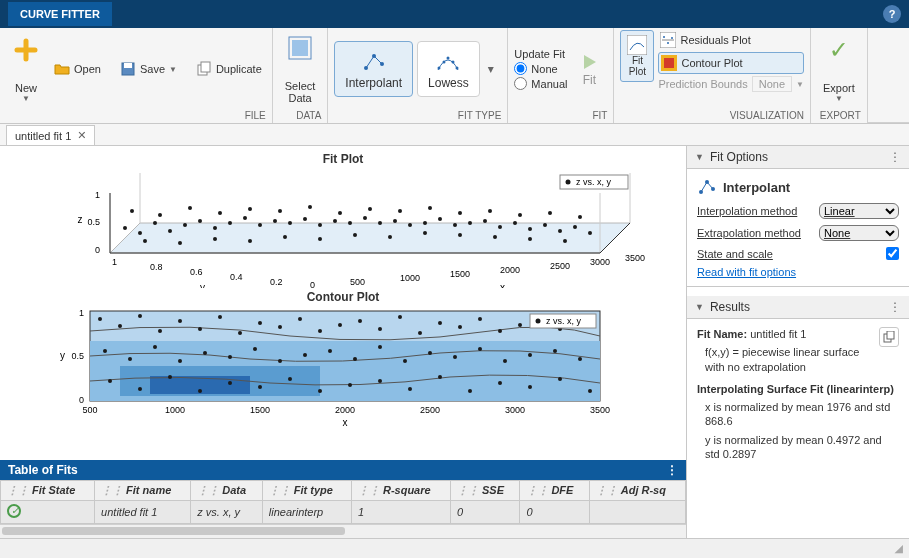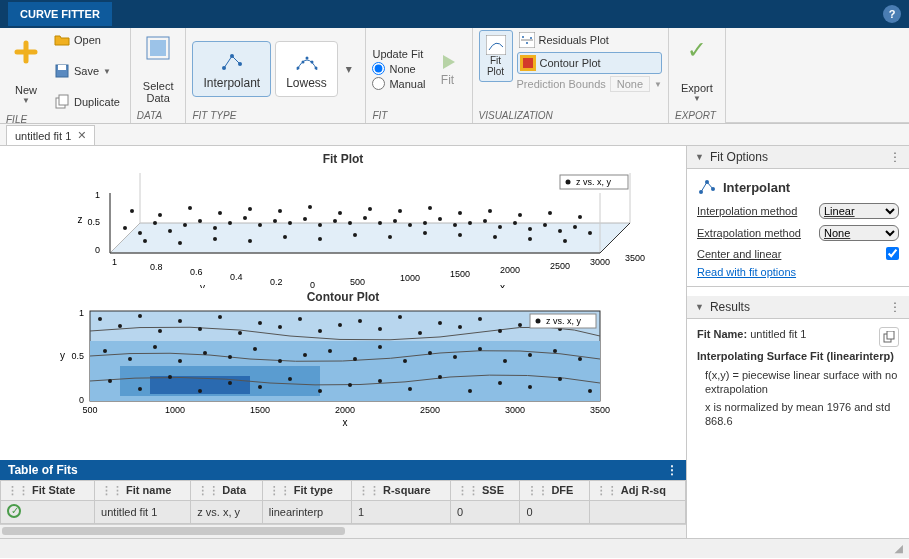--- a/index.html
+++ b/index.html
@@ -4,25 +4,25 @@
 <style>
 * { box-sizing: border-box; margin: 0; padding: 0; font-family: Arial, sans-serif; }
 body { width: 909px; height: 559px; background: #fff; overflow: hidden; font-size: 12px; color: #333; }
 .titlebar { background: #0c3f6b; height: 28px; display: flex; align-items: center; padding: 0 8px; color: #fff; }
 .titlebar-tab { background: #0e5a9c; padding: 6px 12px; font-size: 11px; font-weight: bold; }
 .titlebar-spacer { flex: 1; }
 .help-icon { width: 18px; height: 18px; border-radius: 50%; background: #4a7db3; display: flex; align-items: center; justify-content: center; color: #fff; font-size: 11px; font-weight: bold; cursor: pointer; }
 .ribbon { display: flex; height: 96px; border-bottom: 1px solid #c8c8c8; background: #f5f5f5; }
 .ribbon-group { display: flex; flex-direction: column; border-right: 1px solid #d0d0d0; padding: 2px 6px 0; }
 .ribbon-group-body { flex: 1; display: flex; align-items: center; gap: 4px; }
-.ribbon-group-label { font-size: 10px; color: #666; text-align: left; padding: 2px 0; font-style: italic; }
+.ribbon-group-label { font-size: 10px; color: #666; text-align: right; padding: 2px 0; }
 .ribbon-btn-col { display: flex; flex-direction: column; align-items: center; justify-content: center; padding: 4px 6px; cursor: pointer; }
 .ribbon-icon-lg { width: 28px; height: 28px; display: flex; align-items: center; justify-content: center; }
 .ribbon-btn-col span.lbl { font-size: 11px; margin-top: 18px; }
-.ribbon-stack { display: flex; flex-direction: column; gap: 11px; }
+.ribbon-stack { display: flex; gap: 11px; }
 .ribbon-stack-item { display: flex; align-items: center; gap: 4px; padding: 2px 4px; font-size: 11px; cursor: pointer; }
 .fit-type-card { display: flex; flex-direction: column; align-items: center; border: 1px solid #d0d0d0; border-radius: 4px; padding: 6px 10px; cursor: pointer; background: #fff; }
 .fit-type-card.selected { background: #e3eef7; border-color: #7aa9d4; }
 .fit-type-icon { width: 28px; height: 28px; }
 .arrow-dd { width: 14px; height: 40px; display: flex; align-items: center; justify-content: center; cursor: pointer; color: #666; }
 .update-fit { display: flex; flex-direction: column; gap: 2px; font-size: 11px; }
 .radio-row { display: flex; align-items: center; gap: 4px; }
 .radio-row input { margin: 0; }
 .fit-btn { display: flex; flex-direction: column; align-items: center; padding: 6px; border: 1px solid transparent; border-radius: 3px; opacity: 0.5; }
 .viz-body { display: flex; align-items: flex-start; gap: 4px; }
@@ -36,21 +36,21 @@
 .export-check { color: #7ab35a; font-size: 24px; }
 .tab-strip { display: flex; height: 22px; border-bottom: 1px solid #c8c8c8; background: #f5f5f5; align-items: flex-end; padding-left: 6px; }
 .doc-tab { background: #fff; border: 1px solid #c8c8c8; border-bottom: none; padding: 3px 8px; font-size: 11px; display: flex; align-items: center; gap: 6px; }
 .doc-tab .close { cursor: pointer; color: #666; }
 .main { display: flex; height: 392px; }
 .plot-area { flex: 1; display: flex; flex-direction: column; border-right: 1px solid #c8c8c8; overflow: hidden; }
 .plots { flex: 1; display: flex; flex-direction: column; padding: 4px 10px; overflow: hidden; }
 .plot-title { text-align: center; font-size: 12px; font-weight: bold; margin: 2px 0; }
 .plot-box { position: relative; }
 .table-fits-hdr { background: #0e5a9c; color: #fff; font-size: 12px; font-weight: bold; padding: 3px 8px; display: flex; justify-content: space-between; align-items: center; }
-.fits-table { width: 100%; border-collapse: collapse; font-size: 11px; }
+.fits-table { width: 100%; border-collapse: collapse; font-size: 11px; font-style: italic; }
 .fits-table th { background: #f0f0f0; border: 1px solid #c8c8c8; padding: 3px 6px; text-align: left; font-weight: bold; }
 .fits-table th .grip { color: #aaa; margin-right: 3px; }
 .fits-table td { border: 1px solid #c8c8c8; padding: 3px 6px; background: #e8e8e8; }
 .scroll-strip { height: 14px; background: #f0f0f0; border-top: 1px solid #d0d0d0; position: relative; }
 .scroll-strip .thumb { position: absolute; left: 2px; top: 2px; width: 50%; height: 8px; background: #c8c8c8; border-radius: 3px; }
 .side-panels { width: 222px; display: flex; flex-direction: column; }
 .panel-hdr { background: #f0f0f0; border-bottom: 1px solid #c8c8c8; padding: 4px 8px; font-size: 12px; display: flex; align-items: center; gap: 6px; }
 .panel-hdr .tri { font-size: 9px; color: #666; cursor: pointer; }
 .panel-hdr .menu { color: #666; cursor: pointer; }
 .panel-body { padding: 8px 10px; font-size: 11px; display: flex; flex-direction: column; gap: 6px; flex: 0 0 auto; }
@@ -496,41 +496,42 @@
       </div>
       <div class="panel-row">
         <span>Interpolation method</span>
         <select><option>Linear</option></select>
       </div>
       <div class="panel-row">
         <span>Extrapolation method</span>
         <select><option>None</option></select>
       </div>
       <div class="panel-row">
-        <span>Center and linear</span>
+        <span>State and scale</span>
         <input type="checkbox" checked="" style="">
       </div>
       <span class="link">Read with fit options</span>
     </div>
     <div style="flex:0 0 10px;border-top:1px solid #c8c8c8"></div>
     <div class="panel-hdr">
       <span class="tri">▼</span>
       <span style="flex:1">Results</span>
       <span class="menu">⋮</span>
     </div>
     <div class="results-body">
       <div class="copy-btn">
         <svg width="12" height="12">
             <rect x="1" y="3" width="7" height="8" fill="none" stroke="#666"></rect>
             <rect x="4" y="0" width="7" height="8" fill="#fff" stroke="#666"></rect>
           </svg>
       </div>
       <p><b>Fit Name:</b> <span>untitled fit 1</span></p>
+      <p style="padding-left:8px">f(x,y) = piecewise linear surface with no extrapolation</p>
       <p style="margin-top:8px"><b>Interpolating Surface Fit (linearinterp)</b></p>
-      <p style="padding-left:8px">f(x,y) = piecewise linear surface with no extrapolation</p>
       <p style="padding-left:8px">x is normalized by mean 1976 and std 868.6</p>
+      <p style="padding-left:8px">y is normalized by mean 0.4972 and std 0.2897</p>
     </div>
   </div>
 </div>
 
 <div class="statusbar">
   <span style="color:#aaa">◢</span>
 </div>
 
 </body></html>

